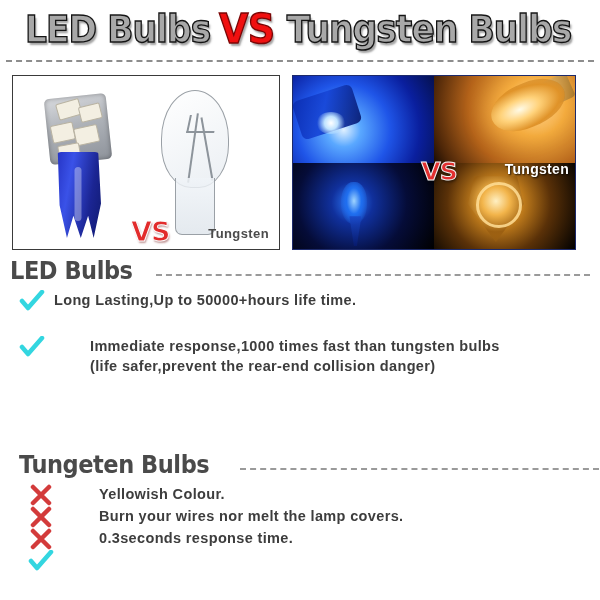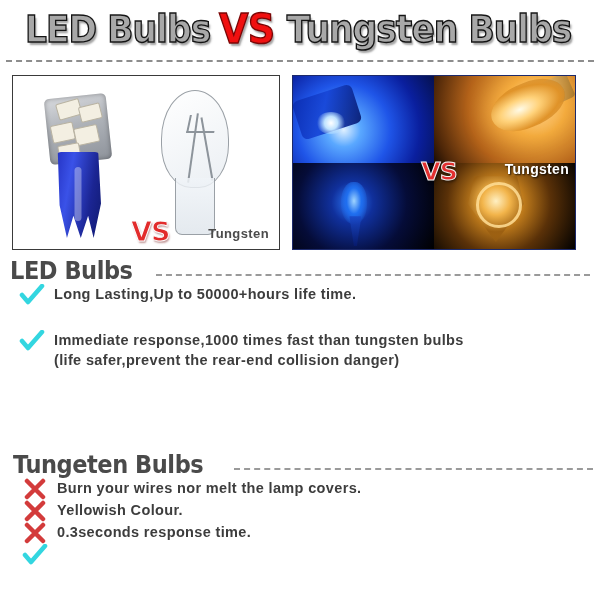--- a/index.html
+++ b/index.html
@@ -189,41 +189,41 @@
     display:flex;align-items:flex-end;width:100%;
   }
   .section-title{
     font-family:"DejaVu Sans",sans-serif;font-weight:bold;
     font-size:25px;color:#4a4a4a;letter-spacing:-.5px;
     transform:scaleX(.9);transform-origin:left bottom;white-space:nowrap;
     line-height:1;
   }
 
   #led-section{position:absolute;left:10px;top:258px;width:580px;}
-  #tungsten-section{position:absolute;left:13px;top:452px;width:580px;}
-
-  .bullets{margin-top:1px;}
+  #tungsten-section{position:absolute;left:19px;top:452px;width:580px;}
+
+  .bullets{margin-top:7px;}
   .bullet{
     display:flex;align-items:flex-start;
     margin-bottom:2px;
   }
   .bullet .mark{
     width:44px;flex:none;text-align:center;line-height:1;
   }
   .bullet .txt{
     font-family:"Liberation Sans",sans-serif;
     font-weight:bold;font-size:14.5px;color:#3d3d3d;
     letter-spacing:.35px;line-height:1.42;
   }
   .sub{
     font-size:11.5px;letter-spacing:.1px;line-height:1.15;
     margin-top:-1px;
   }
   .gap-row{height:19px;}
-  .tight{margin-bottom:-3px;}
+  .tight{margin-bottom:-3px;gap:36px;}
 </style>
 </head>
 <body>
 
 <div class="sheet">
 
   <div class="title-bar">
     <span class="title-text t-gray">LED Bulbs</span>
       <span class="title-text t-red">VS</span>
       <span class="title-text t-gray">Tungsten Bulbs</span>
@@ -324,30 +324,30 @@
     </div>
     <div class="bullets">
 
 
       <div class="bullet tight">
         <span class="mark">
           <svg width="24" height="22" viewBox="0 0 24 22">
               <path d="M4 3 L20 19 M20 3 L4 19" stroke="#d33b3b" stroke-width="4.5" stroke-linecap="round"></path>
             </svg>
         </span>
-        <span class="txt">Burn your wires nor melt the lamp covers.</span>
+        <span class="txt">Yellowish Colour.</span>
       </div>
 
       <div class="bullet tight">
         <span class="mark">
           <svg width="24" height="22" viewBox="0 0 24 22">
               <path d="M4 3 L20 19 M20 3 L4 19" stroke="#d33b3b" stroke-width="4.5" stroke-linecap="round"></path>
             </svg>
         </span>
-        <span class="txt">Yellowish Colour.</span>
+        <span class="txt">Burn your wires nor melt the lamp covers.</span>
       </div>
 
       <div class="bullet tight">
         <span class="mark">
           <svg width="24" height="22" viewBox="0 0 24 22">
               <path d="M4 3 L20 19 M20 3 L4 19" stroke="#d33b3b" stroke-width="4.5" stroke-linecap="round"></path>
             </svg>
         </span>
         <span class="txt">0.3seconds response time.</span>
       </div>

